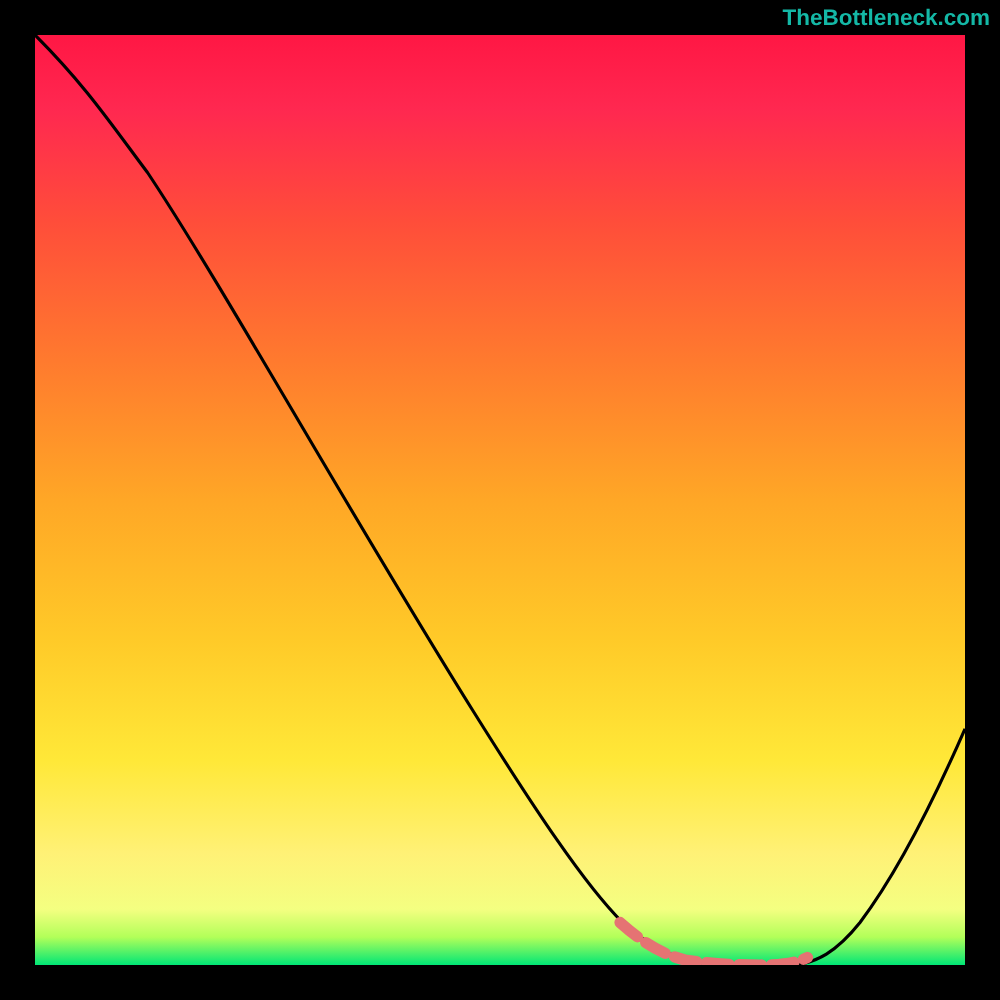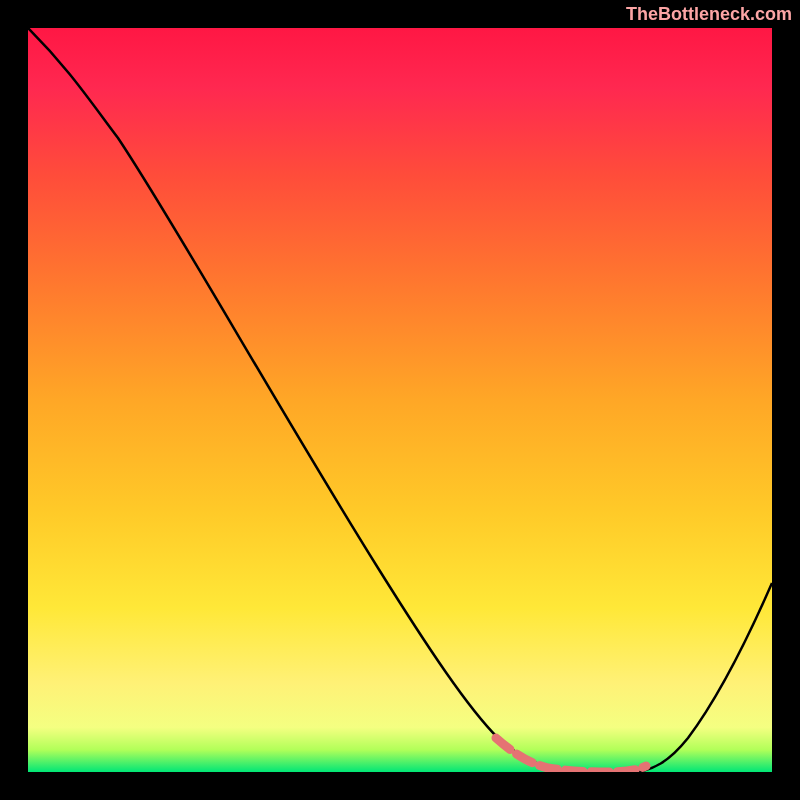--- a/index.html
+++ b/index.html
@@ -13,21 +13,21 @@
       height: 800px;
       background: #000;
       position: relative;
       font-family: Arial, sans-serif;
     }
     
     .watermark {
       position: absolute;
       top: 4px;
       right: 8px;
-      color: #fca5a5;
+      color: #14b8a6;
       font-size: 18px;
       font-weight: bold;
       z-index: 10;
     }
     
     .chart-area {
       position: absolute;
       top: 28px;
       left: 28px;
       width: 744px;

